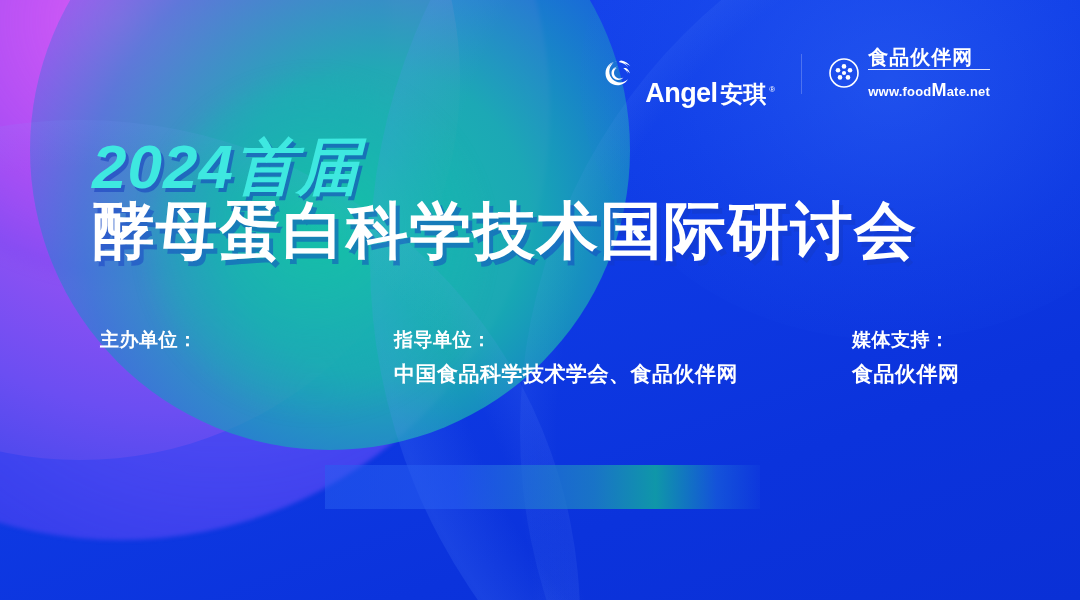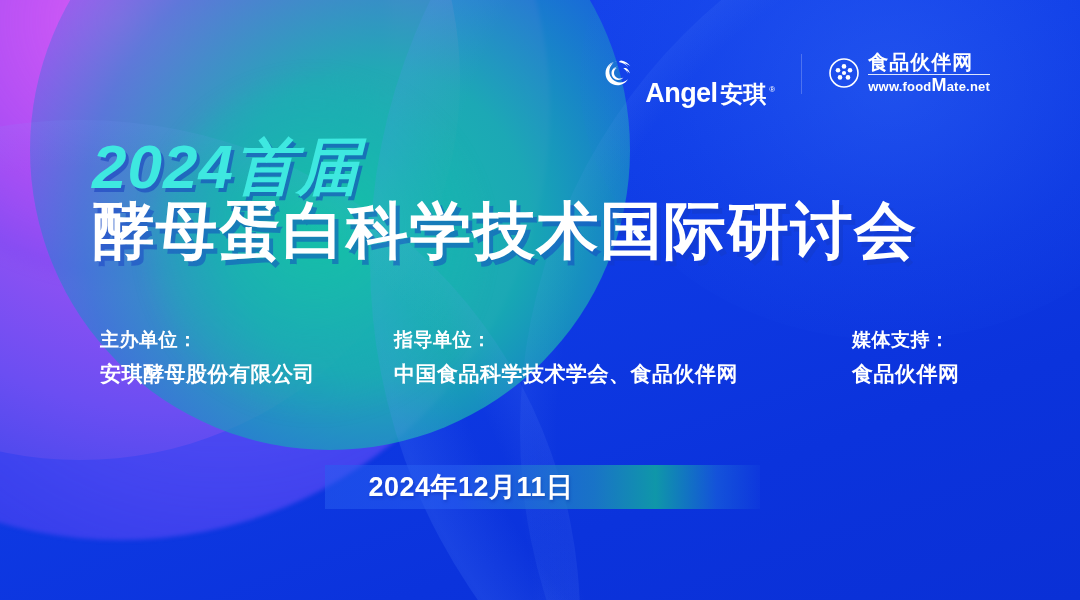--- a/index.html
+++ b/index.html
@@ -63,21 +63,21 @@
   .angel-cn{font-size:23px;font-weight:700;line-height:1;}
   .angel-reg{font-size:8px;line-height:1;position:relative;top:-10px;}
 
   .logo-divider{width:1px;height:40px;background:rgba(255,255,255,.22);}
 
   .logo-fm{display:flex;align-items:center;gap:8px;}
   .fm-mark{width:32px;height:32px;flex:0 0 32px;}
   .fm-text{display:flex;flex-direction:column;gap:1px;}
   .fm-cn{color:#fff;font-size:20px;font-weight:700;letter-spacing:1px;line-height:1.05;}
   .fm-url{color:#fff;font-size:13px;font-weight:700;line-height:1.05;letter-spacing:.2px;
-          border-top:1px solid rgba(255,255,255,.85);padding-top:1px;}
+          border-top:1px solid rgba(255,255,255,.85);padding-top:11px;}
   .fm-url .big{font-size:18px;font-weight:700;}
 
   
   .headline{position:absolute;left:92px;top:108px;}
   .title-1{
     font-size:62px;font-weight:700;font-style:italic;line-height:1;
     color:#3ee8e0;letter-spacing:1px;
     text-shadow:3px 4px 0 rgba(22,60,190,.55);
     white-space:nowrap;
     margin-top:28px;
@@ -178,28 +178,26 @@
   </div>
 
   <div class="headline">
     <div class="title-1">2024首届</div>
     <div class="title-2">酵母蛋白科学技术国际研讨会</div>
   </div>
 
   <div class="partners">
     <div class="partner p-host">
       <div class="p-label">主办单位：</div>
-      <div class="p-value">安琪酵母股份有限公司</div>
     </div>
     <div class="partner p-guide">
       <div class="p-label">指导单位：</div>
       <div class="p-value">中国食品科学技术学会、食品伙伴网</div>
     </div>
     <div class="partner p-media">
       <div class="p-label">媒体支持：</div>
       <div class="p-value">食品伙伴网</div>
     </div>
   </div>
 
   <div class="date-bar"></div>
-  <div class="date-text">2024年12月11日</div>
 
 </div>
 
 </body></html>

